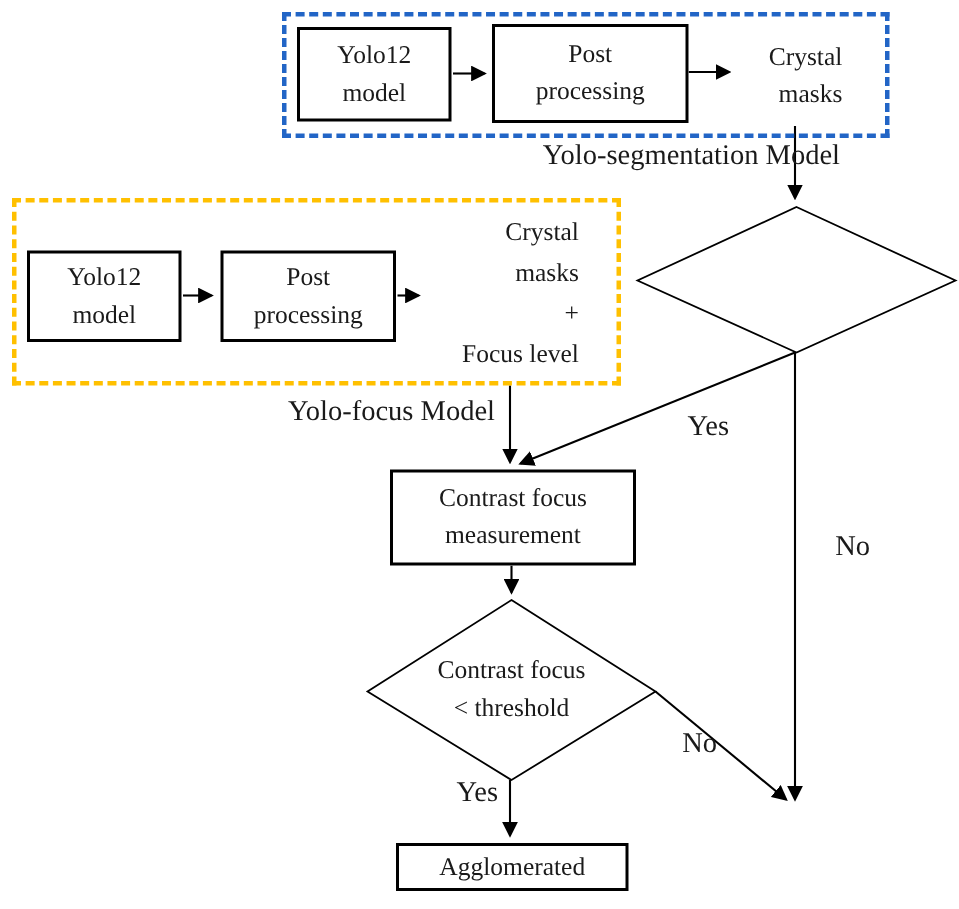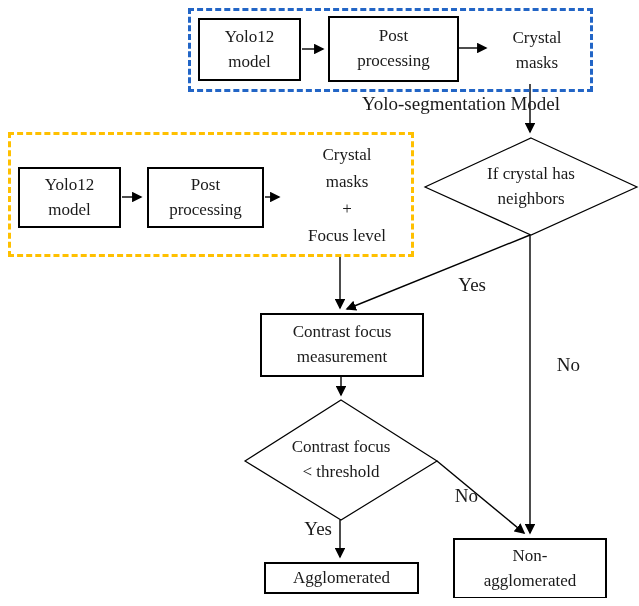--- a/index.html
+++ b/index.html
@@ -28,21 +28,21 @@
     text-align: center;
     font-size: 17px;
     line-height: 1.45;
     white-space: pre-line;
   }
   .free-text {
     position: absolute;
     display: flex;
     align-items: center;
     justify-content: center;
-    text-align: center;
+    text-align: right;
     font-size: 17px;
     line-height: 1.5;
     white-space: pre-line;
   }
   .group-box {
     position: absolute;
     border-style: dashed;
     border-width: 3px;
     background: transparent;
   }
@@ -145,30 +145,27 @@
 
   <div id="focus-group" class="group-box" style="border-color:#FFC000;"></div>
   <div id="focus-yolo12" class="node-box">Yolo12
 model</div>
   <div id="focus-post" class="node-box">Post
 processing</div>
   <div id="focus-output" class="free-text">Crystal
 masks
 +
 Focus level</div>
+  <div id="focus-label" class="group-label">Yolo-focus Model</div>
 
-  <div id="d1-label" class="diamond-label">If crystal has
-neighbors</div>
   <div id="d2-label" class="diamond-label">Contrast focus
 &lt; threshold</div>
 
   <div id="contrast-box" class="node-box">Contrast focus
 measurement</div>
   <div id="agglomerated-box" class="node-box">Agglomerated</div>
-  <div id="non-agglomerated-box" class="node-box">Non-
-agglomerated</div>
 
   <div id="label-yes1" class="edge-label">Yes</div>
   <div id="label-no1" class="edge-label">No</div>
   <div id="label-yes2" class="edge-label">Yes</div>
   <div id="label-no2" class="edge-label">No</div>
 
 </div>
 
 </body></html>

